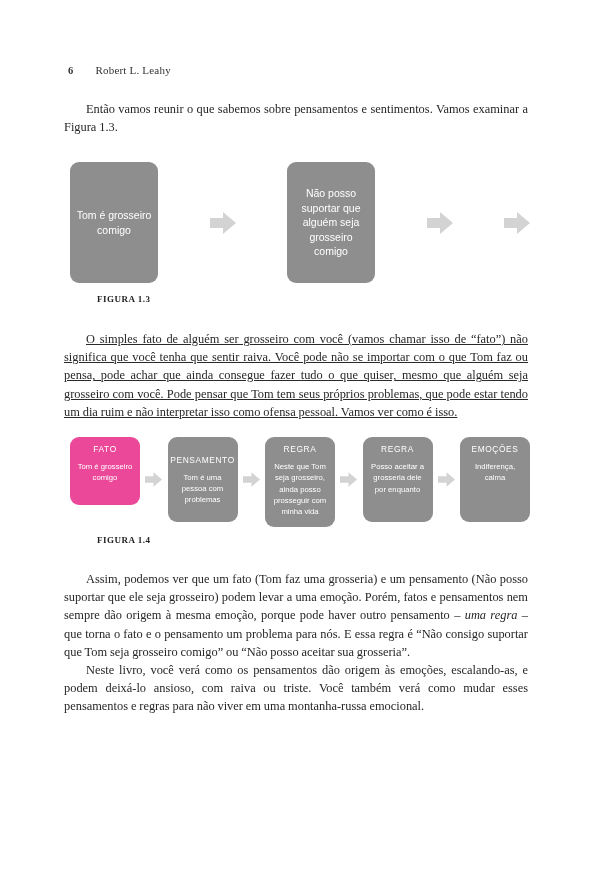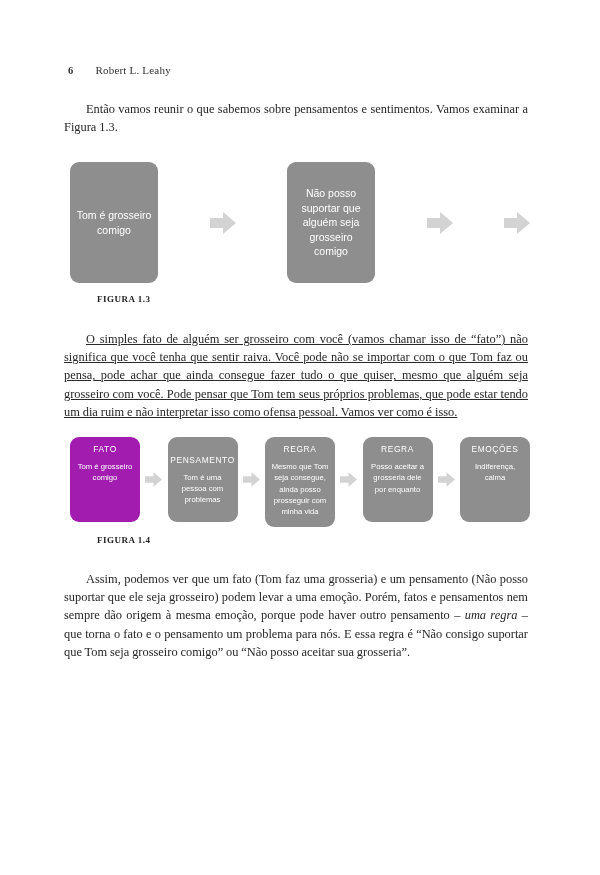--- a/index.html
+++ b/index.html
@@ -192,21 +192,21 @@
   </div>
 
   <div class="fig-caption" style="top: 294px; color: rgb(31, 31, 31);">FIGURA 1.3</div>
 
   <div class="body-col" style="top:330px;text-decoration:underline;">
     <p class="para">O simples fato de alguém ser grosseiro com você (vamos chamar isso de “fato”) não significa que você tenha que sentir raiva. Você pode não se importar com o que Tom faz ou pensa, pode achar que ainda consegue fazer tudo o que quiser, mesmo que alguém seja grosseiro com você. Pode pensar que Tom tem seus próprios problemas, que pode estar tendo um dia ruim e não interpretar isso como ofensa pessoal. Vamos ver como é isso.</p>
   </div>
 
   <div class="flow" id="flow-2">
 
-    <div class="flow-box" style="height: 85px; background: #a21caf; color: rgb(255, 255, 255);">
+    <div class="flow-box" style="height: 68px; background: #ec4899; color: rgb(255, 255, 255);">
       <span class="box-h">FATO</span>
       <span class="box-b">Tom é grosseiro comigo</span>
     </div>
 
     <span class="flow-arrow">
       <svg class="arrow-svg" viewBox="0 0 26 22" preserveAspectRatio="xMidYMid meet">
         <path d="M0 6 L13 6 L13 0 L26 11 L13 22 L13 16 L0 16 Z" fill="#d3d3d3"></path>
       </svg>
     </span>
 
@@ -216,21 +216,21 @@
     </div>
 
     <span class="flow-arrow">
       <svg class="arrow-svg" viewBox="0 0 26 22" preserveAspectRatio="xMidYMid meet">
         <path d="M0 6 L13 6 L13 0 L26 11 L13 22 L13 16 L0 16 Z" fill="#d3d3d3"></path>
       </svg>
     </span>
 
     <div class="flow-box" style="height: 90px; background: rgb(142, 142, 142); color: rgb(255, 255, 255);">
       <span class="box-h">REGRA</span>
-      <span class="box-b">Mesmo que Tom seja consegue, ainda posso prosseguir com minha vida</span>
+      <span class="box-b">Neste que Tom seja grosseiro, ainda posso prosseguir com minha vida</span>
     </div>
 
     <span class="flow-arrow">
       <svg class="arrow-svg" viewBox="0 0 26 22" preserveAspectRatio="xMidYMid meet">
         <path d="M0 6 L13 6 L13 0 L26 11 L13 22 L13 16 L0 16 Z" fill="#d3d3d3"></path>
       </svg>
     </span>
 
     <div class="flow-box" style="height: 85px; background: rgb(142, 142, 142); color: rgb(255, 255, 255);">
       <span class="box-h">REGRA</span>
@@ -246,15 +246,16 @@
     <div class="flow-box" style="height: 85px; background: rgb(142, 142, 142); color: rgb(255, 255, 255);">
       <span class="box-h">EMOÇÕES</span>
       <span class="box-b">Indiferença, calma</span>
     </div>
   </div>
 
   <div class="fig-caption" style="top: 535px; color: rgb(31, 31, 31);">FIGURA 1.4</div>
 
   <div class="body-col" style="top:570px;">
     <p class="para"><span>Assim, podemos ver que um fato (Tom faz uma grosseria) e um pensamento (Não posso suportar que ele seja grosseiro) podem levar a uma emoção. Porém, fatos e pensamentos nem sempre dão origem à mesma emoção, porque pode haver outro pensamento – </span><span class="ital">uma regra</span><span> – que torna o fato e o pensamento um problema para nós. E essa regra é “Não consigo suportar que Tom seja grosseiro comigo” ou “Não posso aceitar sua grosseria”.</span></p>
+    <p class="para">Neste livro, você verá como os pensamentos dão origem às emoções, escalando-as, e podem deixá-lo ansioso, com raiva ou triste. Você também verá como mudar esses pensamentos e regras para não viver em uma montanha-russa emocional.</p>
   </div>
 
 </div>
 
 </body></html>

